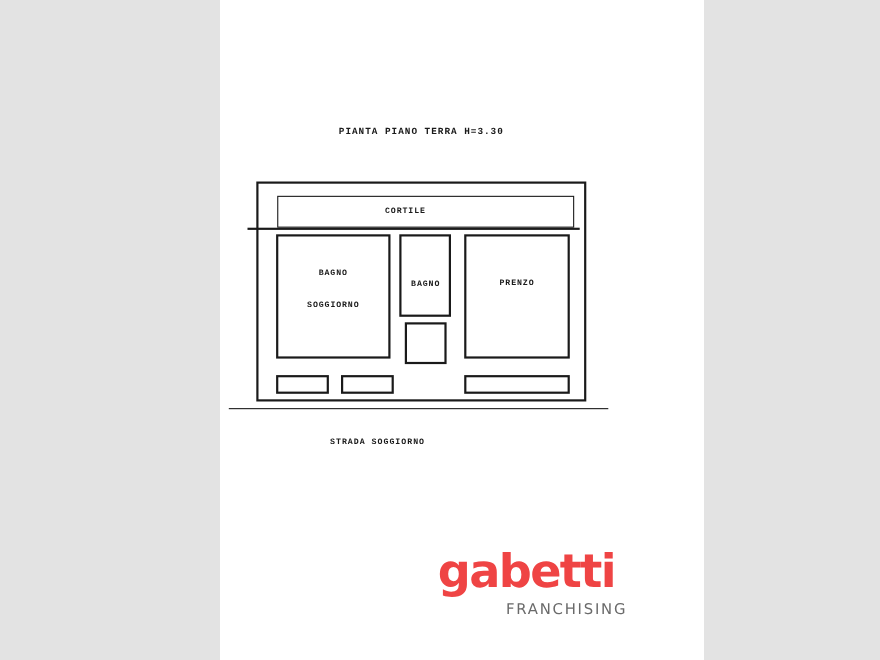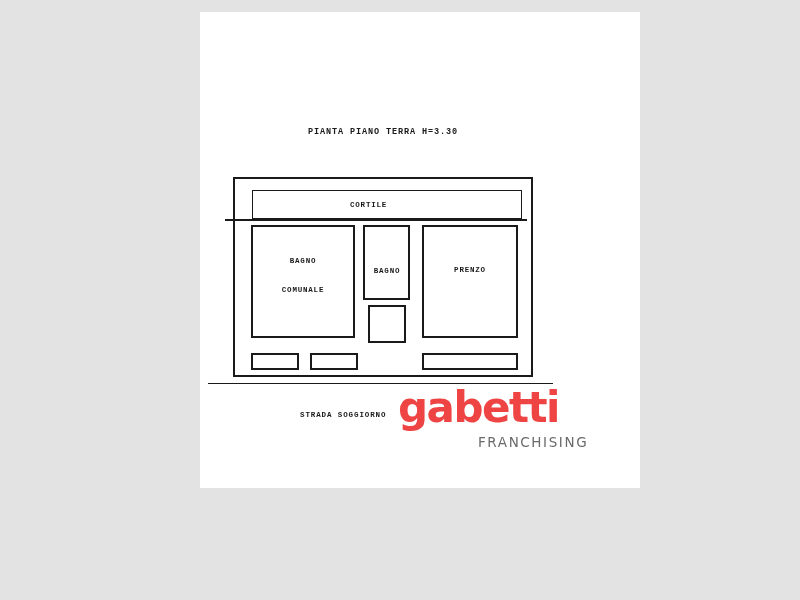--- a/index.html
+++ b/index.html
@@ -15,23 +15,23 @@
   }
   #page {
     position: relative;
     width: 800px;
     height: 600px;
     background: #e3e3e3;
   }
   #sheet {
     position: absolute;
     left: 200px;
-    top: 12px;
+    top: 0px;
     width: 440px;
-    height: 476px;
+    height: 600px;
     background: #ffffff;
   }
   
   .plan-title {
     position: absolute;
     left: 108px;
     top: 115px;
     font-family: "Liberation Mono", monospace;
     font-size: 8.5px;
     letter-spacing: 0.9px;
@@ -180,21 +180,21 @@
     line-height: 50px;
     color: #ef4444;
     letter-spacing: -1.5px;
   }
   .logo-sub {
     font-family: "DejaVu Sans", sans-serif;
     font-size: 13.5px;
     color: #6a6a6a;
     letter-spacing: 1.6px;
     margin-top: 1px;
-    margin-left: 80px;
+    margin-left: 62px;
   }
 </style>
 </head>
 <body>
 
 <div id="page">
 
   <div id="sheet">
 
     <div class="plan-title">PIANTA PIANO TERRA  H=3.30</div>
@@ -206,21 +206,21 @@
       <div class="cortile-box"></div>
       <div class="cortile-label">CORTILE</div>
       <div class="cortile-underline"></div>
 
       <div class="room room-pranzo"></div>
       <div class="room room-bagno"></div>
       <div class="room room-camera"></div>
       <div class="room room-corridoio"></div>
 
       <div class="room-label lbl-pranzo">BAGNO</div>
-      <div class="room-label lbl-soggiorno">COMUNALE</div>
+      <div class="room-label lbl-soggiorno">SOGGIORNO</div>
       <div class="room-label lbl-bagno">BAGNO</div>
       <div class="room-label lbl-camera">PRENZO</div>
 
       <div class="block blk-left"></div>
       <div class="block blk-mid"></div>
       <div class="block blk-right"></div>
 
       <div class="road-line"></div>
       <div class="road-label">STRADA SOGGIORNO</div>
 

